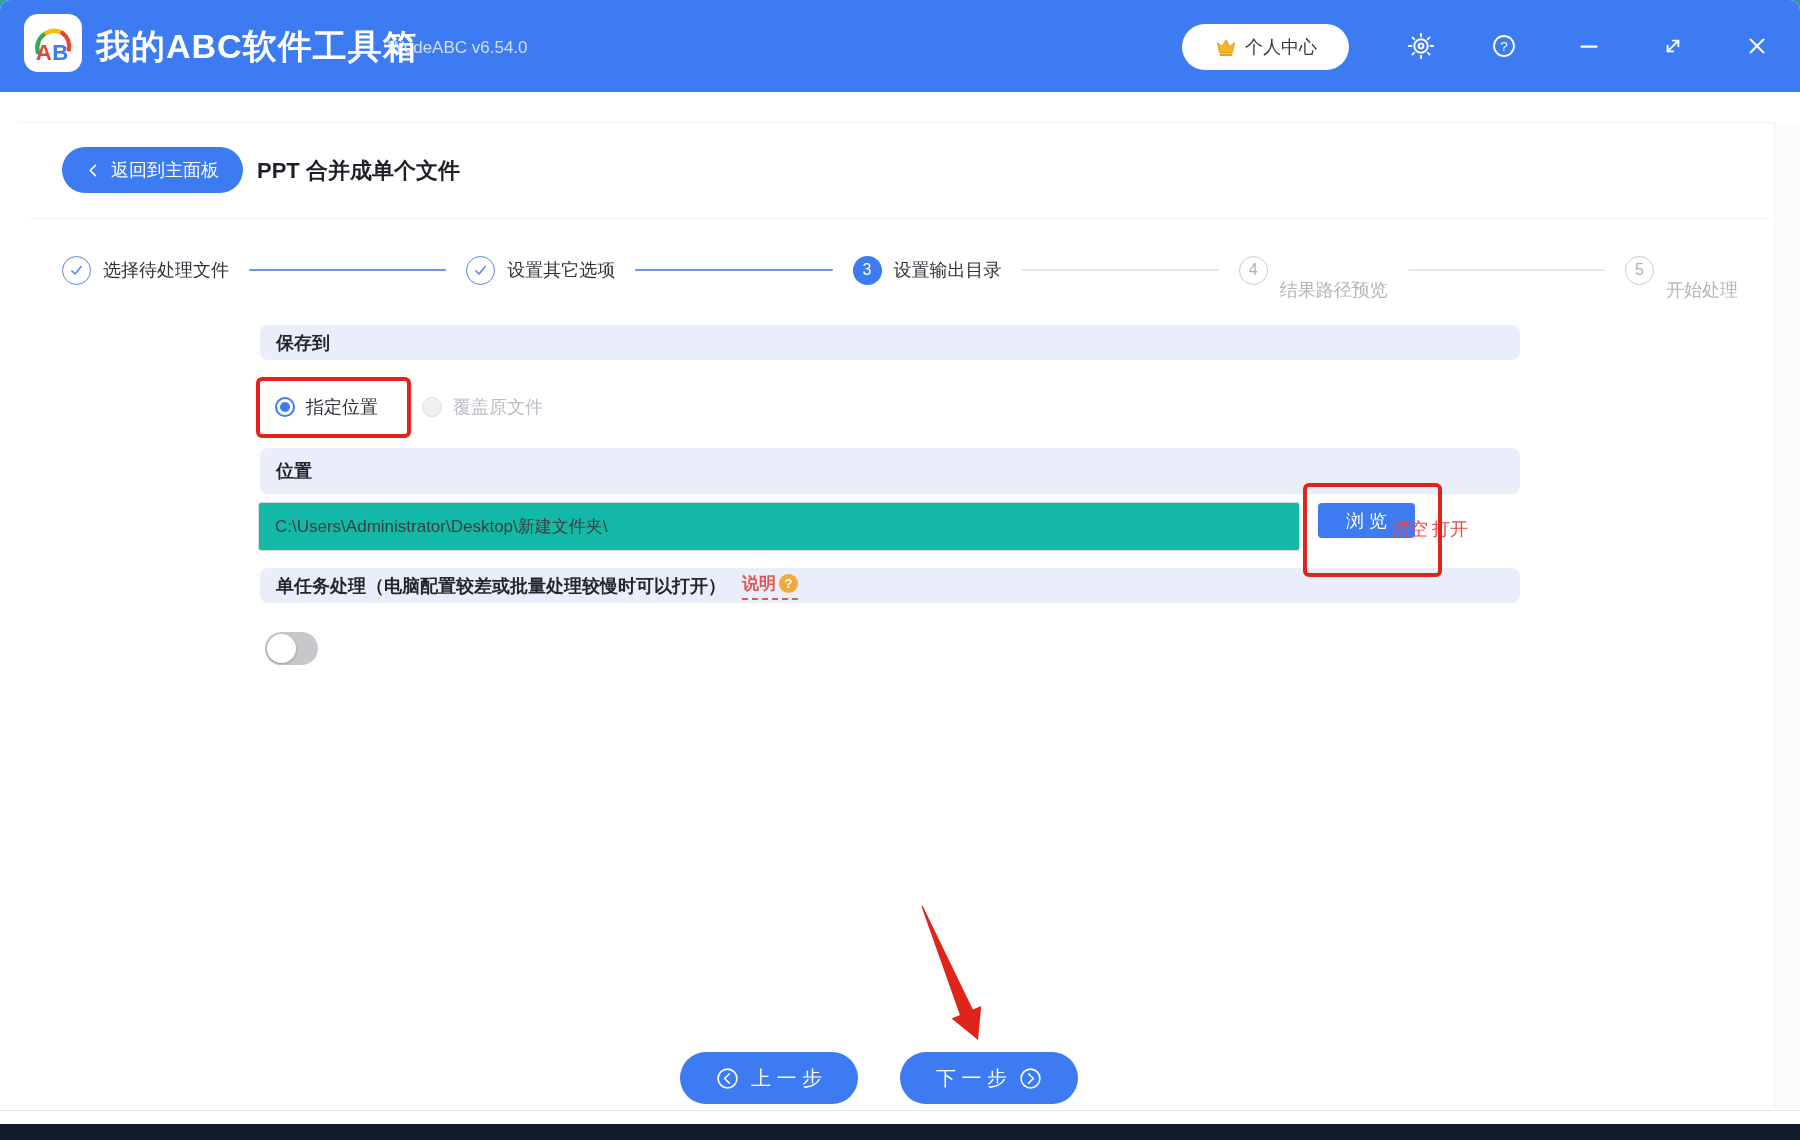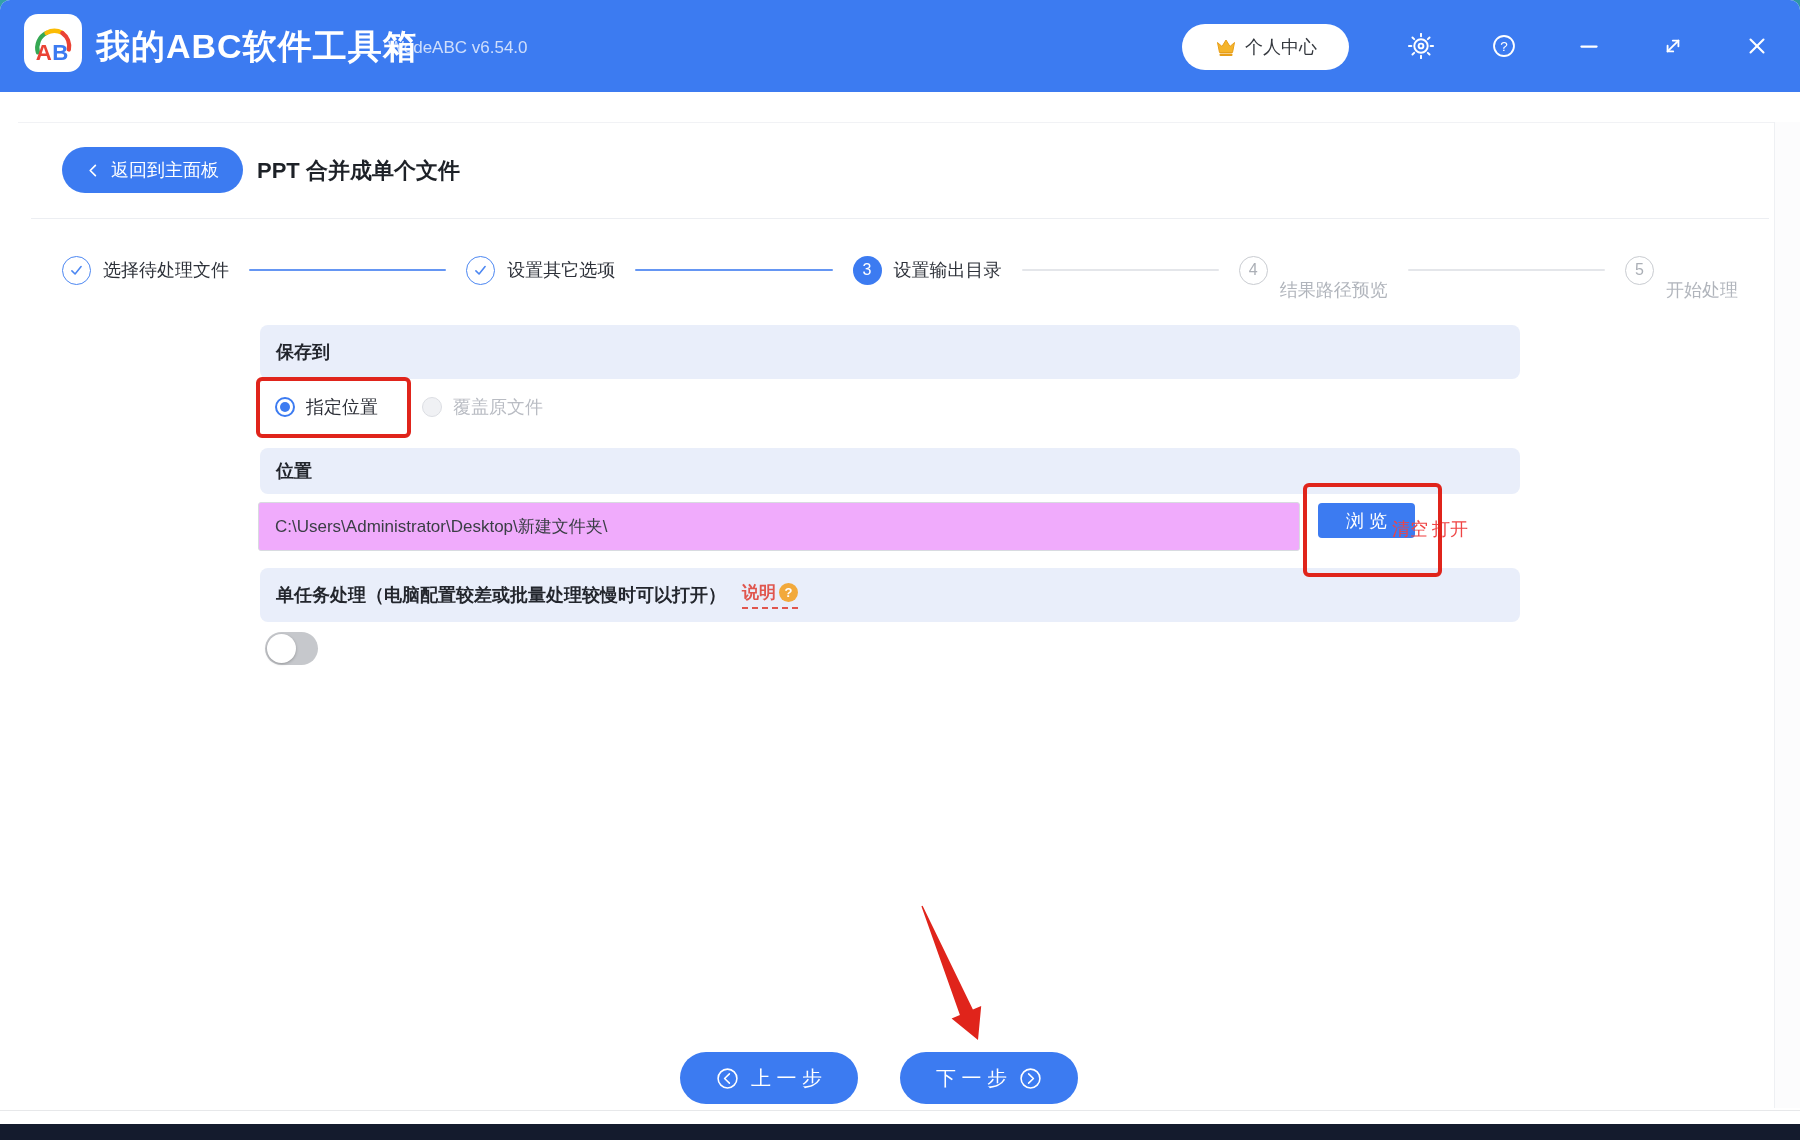--- a/index.html
+++ b/index.html
@@ -50,40 +50,40 @@
   .scircle.done { border:1.5px solid #4c87f2; }
   .scircle.active { background:#3c7bf1; color:#fff; font-size:16px; }
   .scircle.pending { border:1.5px solid #c9ccd1; color:#abafb6; font-size:16px; }
   .slabel { margin-left:12px; font-size:18px; color:#2e323a; white-space:nowrap; }
   .slabel.pending { color:#b1b5bc;margin-top:40px; }
   .conn { flex:1 1 0; height:2px; margin:0 20px; border-radius:1px; }
   .conn.blue { background:#6596f3; }
   .conn.gray { background:#e4e6ea; }
 
   
-  .secbar { position:absolute; left:260px; width:1260px; height:54px; background:#e9eefa;
+  .secbar { position:absolute; left:260px; width:1260px; height:35px; background:#e9eefa;
             border-radius:8px; display:flex; align-items:center; padding:0 16px;
             font-size:18px; font-weight:bold; color:#23262d; }
   .secbar.save-to { top:325px; }
   .secbar.location { top:448px; height:46px; }
   .secbar.single-task { top:568px; }
 
   
   .radio-option { position:absolute; top:394px; height:26px; display:flex; align-items:center;
                   gap:11px; font-size:18px; cursor:pointer; }
   .radio-option.opt1 { left:275px; color:#2b2e36; }
   .radio-option.opt2 { left:422px; color:#b9bcc3; }
   .rc { width:20px; height:20px; border-radius:50%; flex:none; position:relative; }
   .rc.sel { border:2px solid #3c7bf1; background:#fff; }
   .rc.sel::after { content:""; position:absolute; inset:3px; border-radius:50%; background:#3c7bf1; }
   .rc.dis { border:1px solid #dcdee3; background:#f0f1f4; }
 
   
   .path-input { position:absolute; left:258px; top:502px; width:1042px; height:49px;
-                border:1px solid #d8dbe0; border-radius:3px; background:#f0abfc;
+                border:1px solid #d8dbe0; border-radius:3px; background:#14b8a6;
                 font-family:"Liberation Sans","DejaVu Sans",sans-serif;
                 font-size:17px; color:#3a3e45; padding:0 16px; outline:none; }
   .browse-btn { position:absolute; left:1318px; top:503px; width:97px; height:35px;
                 background:#3c7bf1; border-radius:4px; color:#fff; font-size:18px;
                 display:flex; align-items:center; justify-content:center; cursor:pointer; }
   .text-link { position:absolute; top:517px; font-size:18px; color:#ef4444; cursor:pointer;
                white-space:nowrap; }
   .text-link.open { left:1432px; }
   .text-link.clear { left:1392px; }
 

